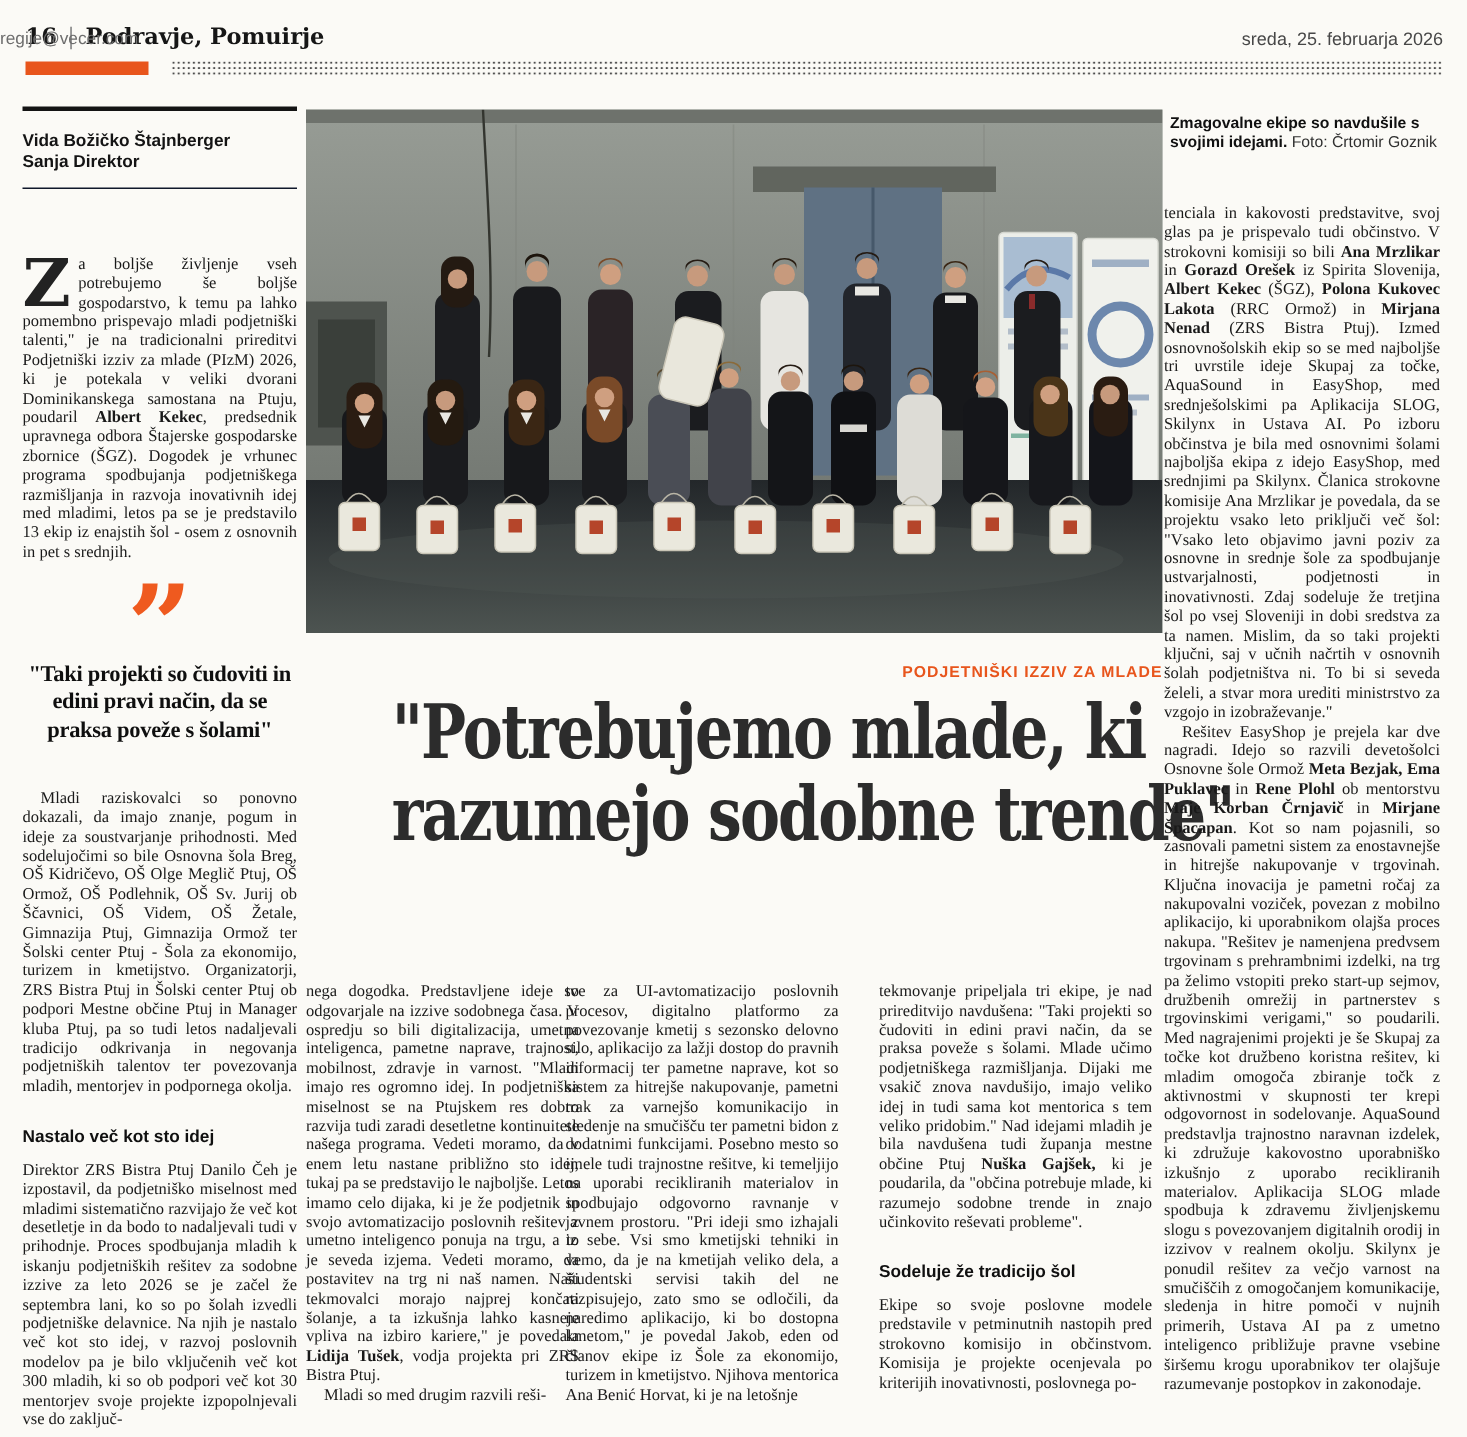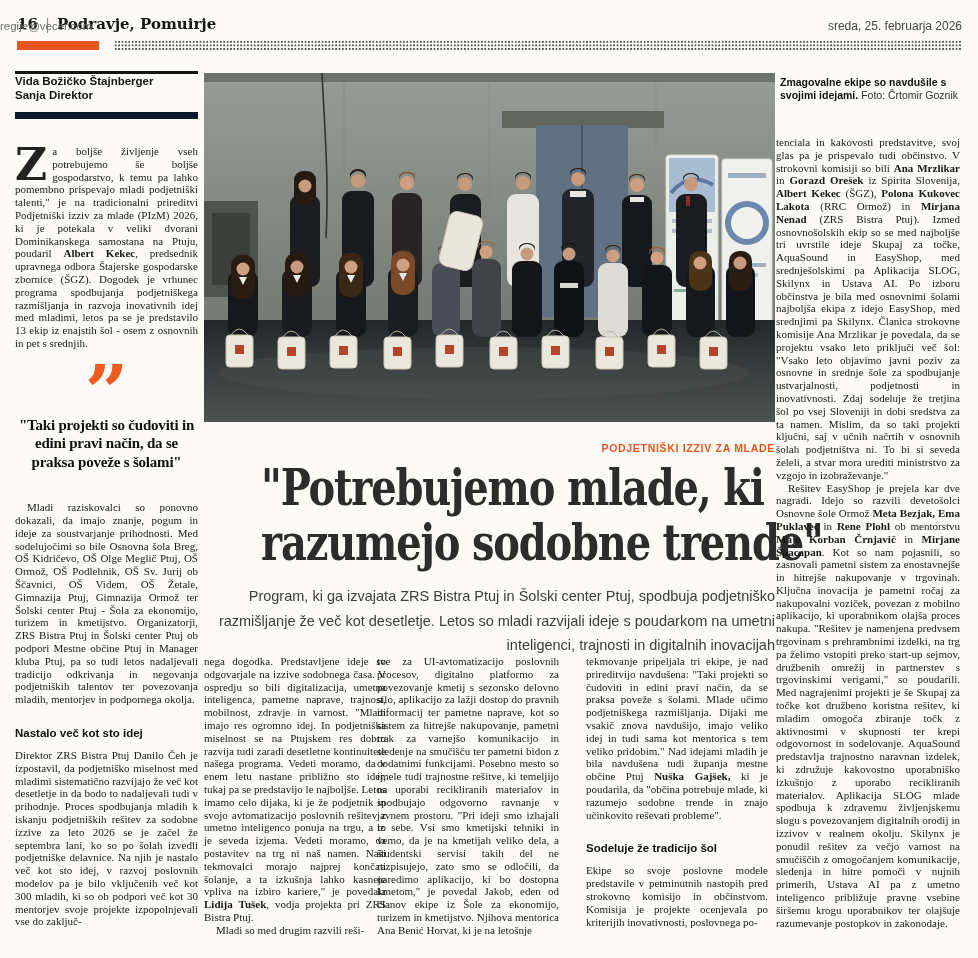--- a/index.html
+++ b/index.html
@@ -34,22 +34,22 @@
     text-align:center;color:#0f0f0f;}
   
   .col{position:absolute;}
   .col1{left:15px;top:71px;width:183px;}
   .colA{left:204px;top:655px;width:182px;}
   .colB{left:377px;top:655px;width:182px;}
   .colC{left:586px;top:655px;width:182px;}
   .colR{left:776px;top:136px;width:184px;}
   .col1 .para:first-of-type{margin-top:0;}
   
-  .byline-block{border-top:3px solid #141414;border-bottom:7px solid #0f172a;
-    padding:0 0 10px;margin-bottom:26px;}
+  .byline-block{border-top:3px solid #141414;border-bottom:1px solid #0f172a;
+    padding:13px 0 10px;margin-bottom:44px;}
   .byline{font:bold 11.5px/14px "Liberation Sans",sans-serif;color:#141414;}
   
   .photo{position:absolute;left:204px;top:73px;width:571px;height:349px;margin:0;
     background:#888d87;overflow:hidden;}
   .photo svg{display:block;}
   .caption{position:absolute;left:780px;top:76px;width:187px;
     font:10.5px/13px "Liberation Sans",sans-serif;color:#2f2f2f;}
   .caption b{color:#101010;}
   
   .headline-block{position:absolute;left:204px;top:428px;width:571px;text-align:right;}
@@ -297,21 +297,20 @@
     <b>Zmagovalne ekipe so navdušile s svojimi idejami.</b>
     <span>Foto: Črtomir Goznik</span>
   </div>
 
   <div class="headline-block">
     <div class="kicker">PODJETNIŠKI IZZIV ZA MLADE</div>
     <div class="hl-wrap">
       <div class="hl-line">"Potrebujemo mlade, ki</div>
       <div class="hl-line">razumejo sodobne trende"</div>
     </div>
-    <p class="deck">Program, ki ga izvajata ZRS Bistra Ptuj in Šolski center Ptuj, spodbuja podjetniško razmišljanje že več kot desetletje. Letos so mladi razvijali ideje s poudarkom na umetni inteligenci, trajnosti in digitalnih inovacijah</p>
   </div>
 
   <section class="col colA">
       <p class="para">nega dogodka. Predstavljene ideje so odgovarjale na izzive sodobnega časa. V ospredju so bili digitalizacija, umetna inteligenca, pametne naprave, trajnost, mobilnost, zdravje in varnost. "Mladi imajo res ogromno idej. In podjetniška miselnost se na Ptujskem res dobro razvija tudi zaradi desetletne kontinuitete našega programa. Vedeti moramo, da v enem letu nastane približno sto idej, tukaj pa se predstavijo le najboljše. Letos imamo celo dijaka, ki je že podjetnik in svojo avtomatizacijo poslovnih rešitev z umetno inteligenco ponuja na trgu, a to je seveda izjema. Vedeti moramo, da postavitev na trg ni naš namen. Naši tekmovalci morajo najprej končati šolanje, a ta izkušnja lahko kasneje vpliva na izbiro kariere," je povedala <b>Lidija Tušek</b>, vodja projekta pri ZRS Bistra Ptuj.</p>
       <p class="para indent">Mladi so med drugim razvili reši-</p>
     </section>
   <section class="col colB">
       <p class="para">tve za UI-avtomatizacijo poslovnih procesov, digitalno platformo za povezovanje kmetij s sezonsko delovno silo, aplikacijo za lažji dostop do pravnih informacij ter pametne naprave, kot so sistem za hitrejše nakupovanje, pametni trak za varnejšo komunikacijo in sledenje na smučišču ter pametni bidon z dodatnimi funkcijami. Posebno mesto so imele tudi trajnostne rešitve, ki temeljijo na uporabi recikliranih materialov in spodbujajo odgovorno ravnanje v javnem prostoru. "Pri ideji smo izhajali iz sebe. Vsi smo kmetijski tehniki in vemo, da je na kmetijah veliko dela, a študentski servisi takih del ne razpisujejo, zato smo se odločili, da naredimo aplikacijo, ki bo dostopna kmetom," je povedal Jakob, eden od članov ekipe iz Šole za ekonomijo, turizem in kmetijstvo. Njihova mentorica Ana Benić Horvat, ki je na letošnje</p>
     </section>
   <section class="col colC">

